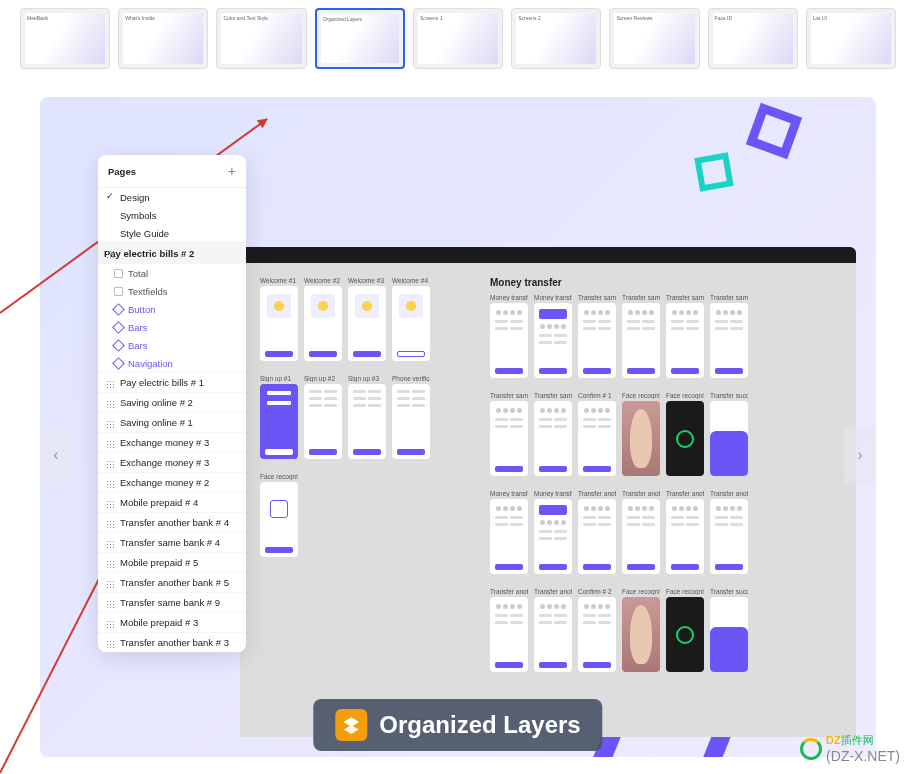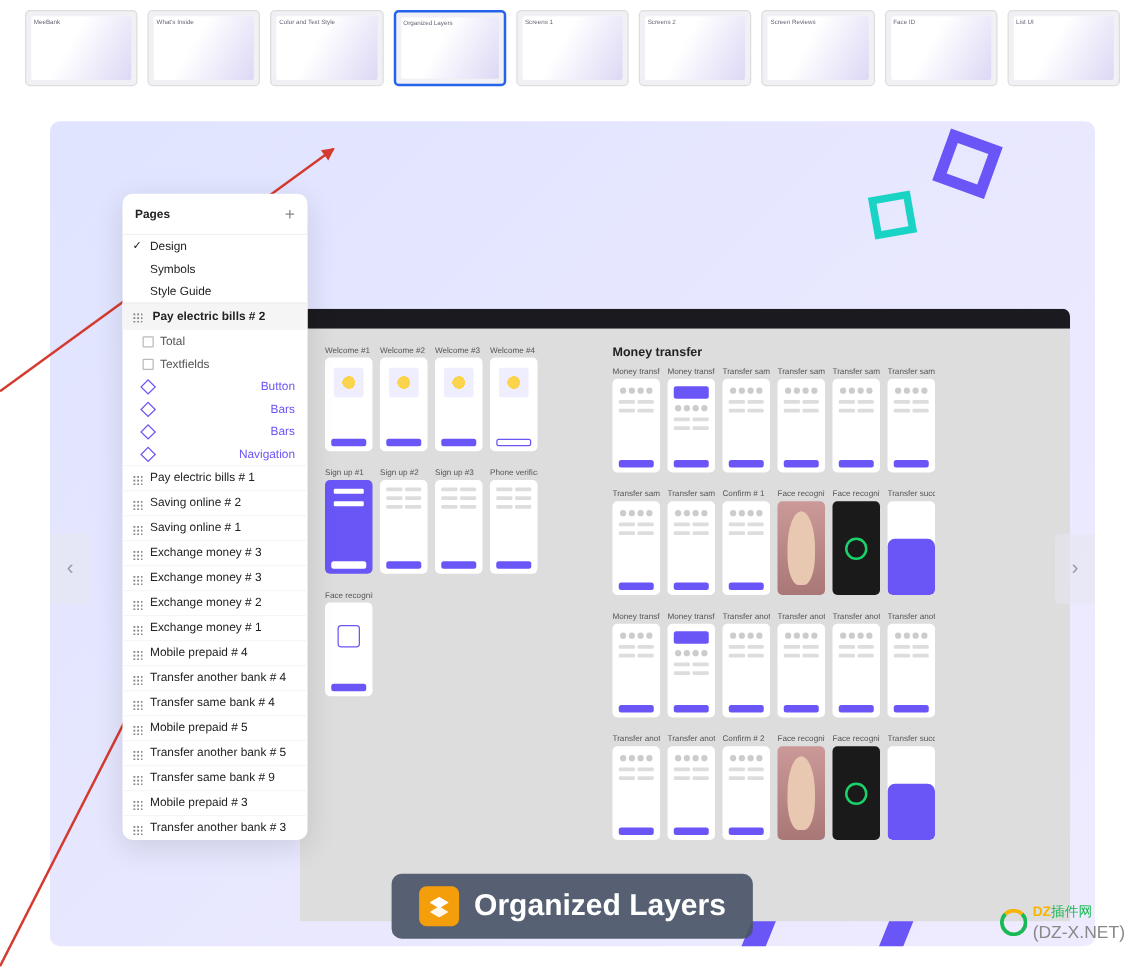--- a/index.html
+++ b/index.html
@@ -15,25 +15,25 @@
 .arrow { position: absolute; height: 2px; background: #d43a2f; transform-origin: left center; }
 .arrow::after { content:""; position:absolute; right:-1px; top:-4px; border-left:10px solid #d43a2f; border-top:5px solid transparent; border-bottom:5px solid transparent; }
 .arrow.a1 { left: 0; top: 312px; width: 330px; transform: rotate(-36deg); }
 .arrow.a2 { left: 0; top: 772px; width: 380px; transform: rotate(-63deg); }
 .panel { position: absolute; left: 58px; top: 58px; width: 148px; background: #fff; border-radius: 8px; box-shadow: 0 6px 24px rgba(0,0,0,0.12); font-size: 9.5px; color: #222; z-index: 5; }
 .panel-head { display: flex; justify-content: space-between; align-items: center; padding: 8px 10px; font-weight: 700; border-bottom: 1px solid #f1f1f1; }
 .panel-head span:last-child { font-weight: 400; color: #888; font-size: 14px; }
 .pl { list-style: none; }
 .pl li { padding: 3.5px 10px 3.5px 22px; position: relative; cursor: pointer; }
 .pl li.check::before { content:"✓"; position:absolute; left:8px; top:3px; font-size:9px; }
-.pb { padding: 5px 10px 5px 24px; font-weight: 700; background: #f5f5f5; position: relative; border-top: 1px solid #eee; }
+.pb { padding: 5px 10px 5px 6px; font-weight: 700; background: #f5f5f5; position: relative; border-top: 1px solid #eee; }
 .pb::before, .al li::before { content:""; position:absolute; left:8px; top:7px; width:8px; height:8px; background-image: radial-gradient(#888 1px, transparent 1px); background-size: 3px 3px; }
 .sl li { padding: 3.5px 10px 3.5px 30px; position: relative; color: #555; }
 .sl li::before { content:""; position:absolute; left:16px; top:5px; width:7px; height:7px; border:1px solid #bbb; border-radius:1px; }
-.sl li.dia { color:#6a55f6;text-align:right; }
+.sl li.dia { color:#6a55f6; }
 .sl li.dia::before { border-color:#6a55f6; transform: rotate(45deg); border-radius:0; }
 .al { list-style:none; }
 .al li { padding: 4px 10px 4px 22px; position: relative; border-top:1px solid #f6f6f6; }
 .artboard { position: absolute; left: 200px; top: 150px; right: 20px; height: 490px; border-radius: 6px 6px 0 0; overflow: hidden; }
 .ab-top { height: 16px; background: #1b1b1f; }
 .ab-body { background: #ddd; height: 100%; padding: 14px 20px; display: flex; gap: 60px; }
 .group-label { font-size: 10px; font-weight: 700; color: #222; margin-bottom: 6px; }
 .screens-row { display: flex; gap: 6px; margin-bottom: 14px; }
 .screen { width: 38px; height: 75px; background: #fff; border-radius: 4px; font-size: 4px; overflow: hidden; position: relative; display: flex; flex-direction: column; align-items: center; padding: 4px 2px; }
 .sc-label { font-size: 6.5px; color: #555; margin-bottom: 2px; width: 38px; white-space: nowrap; overflow: hidden; }
@@ -46,21 +46,21 @@
 .bars { width:80%; display:flex; gap:2px; margin:2px 0; }
 .bars span { flex:1; height:3px; background:#ddd; border-radius:1px; }
 .dots { display:flex; gap:2px; margin:3px 0; }
 .dots span { width:5px; height:5px; border-radius:50%; background:#ccc; }
 .caption { position: absolute; left: 50%; bottom: 6px; transform: translateX(-50%); background: rgba(74,85,104,0.92); color: #fff; padding: 10px 22px; border-radius: 8px; font-size: 24px; font-weight: 600; display: flex; align-items: center; gap: 12px; z-index:10; }
 .cap-icon { width: 32px; height: 32px; background: #f59e0b; border-radius: 6px; display: flex; align-items: center; justify-content: center; }
 .cap-icon svg { width: 18px; height: 18px; fill: #fff; }
 .nav-l, .nav-r { position:absolute; top:50%; width:32px; height:56px; background:rgba(230,230,240,0.6); display:flex; align-items:center; justify-content:center; color:#999; cursor:pointer; z-index:8; }
 .nav-l { left: 0; border-radius: 0 4px 4px 0; }
 .nav-r { right: 0; border-radius: 4px 0 0 4px; }
-.watermark { position:absolute; right:16px; bottom:21px; font-size:11px; color:#888; display:flex; align-items:center; gap:4px; z-index:20; }
+.watermark { position:absolute; right:16px; bottom:10px; font-size:11px; color:#888; display:flex; align-items:center; gap:4px; z-index:20; }
 .watermark .wm-icon { width:22px; height:22px; border-radius:50%; border:3px solid #19b955; border-top-color:#f7b500; display:inline-block; position:relative; }
 .watermark .wm-txt b { color:#f7b500; }
 .watermark .wm-txt i { color:#19b955; font-style:normal; }
 .home-tab { position:absolute; left:150px; bottom:8px; font-size:9px; background:#e9e6ee; padding:3px 18px; border-radius:3px 3px 0 0; color:#444; }
 .col { display:flex; flex-direction:column; }
 </style>
 </head>
 <body>
 
 <div class="thumbs" id="thumbs">
@@ -119,21 +119,20 @@
         <li class="dia">Bars</li>
         <li class="dia">Navigation</li>
       </ul>
     <ul class="al" id="artboards">
         <li>Pay electric bills # 1</li>
         <li>Saving online # 2</li>
         <li>Saving online # 1</li>
         <li>Exchange money # 3</li>
         <li>Exchange money # 3</li>
         <li>Exchange money # 2</li>
-        <li>Exchange money # 1</li>
         <li>Mobile prepaid # 4</li>
         <li>Transfer another bank # 4</li>
         <li>Transfer same bank # 4</li>
         <li>Mobile prepaid # 5</li>
         <li>Transfer another bank # 5</li>
         <li>Transfer same bank # 9</li>
         <li>Mobile prepaid # 3</li>
         <li>Transfer another bank # 3</li>
       </ul>
   </div>

